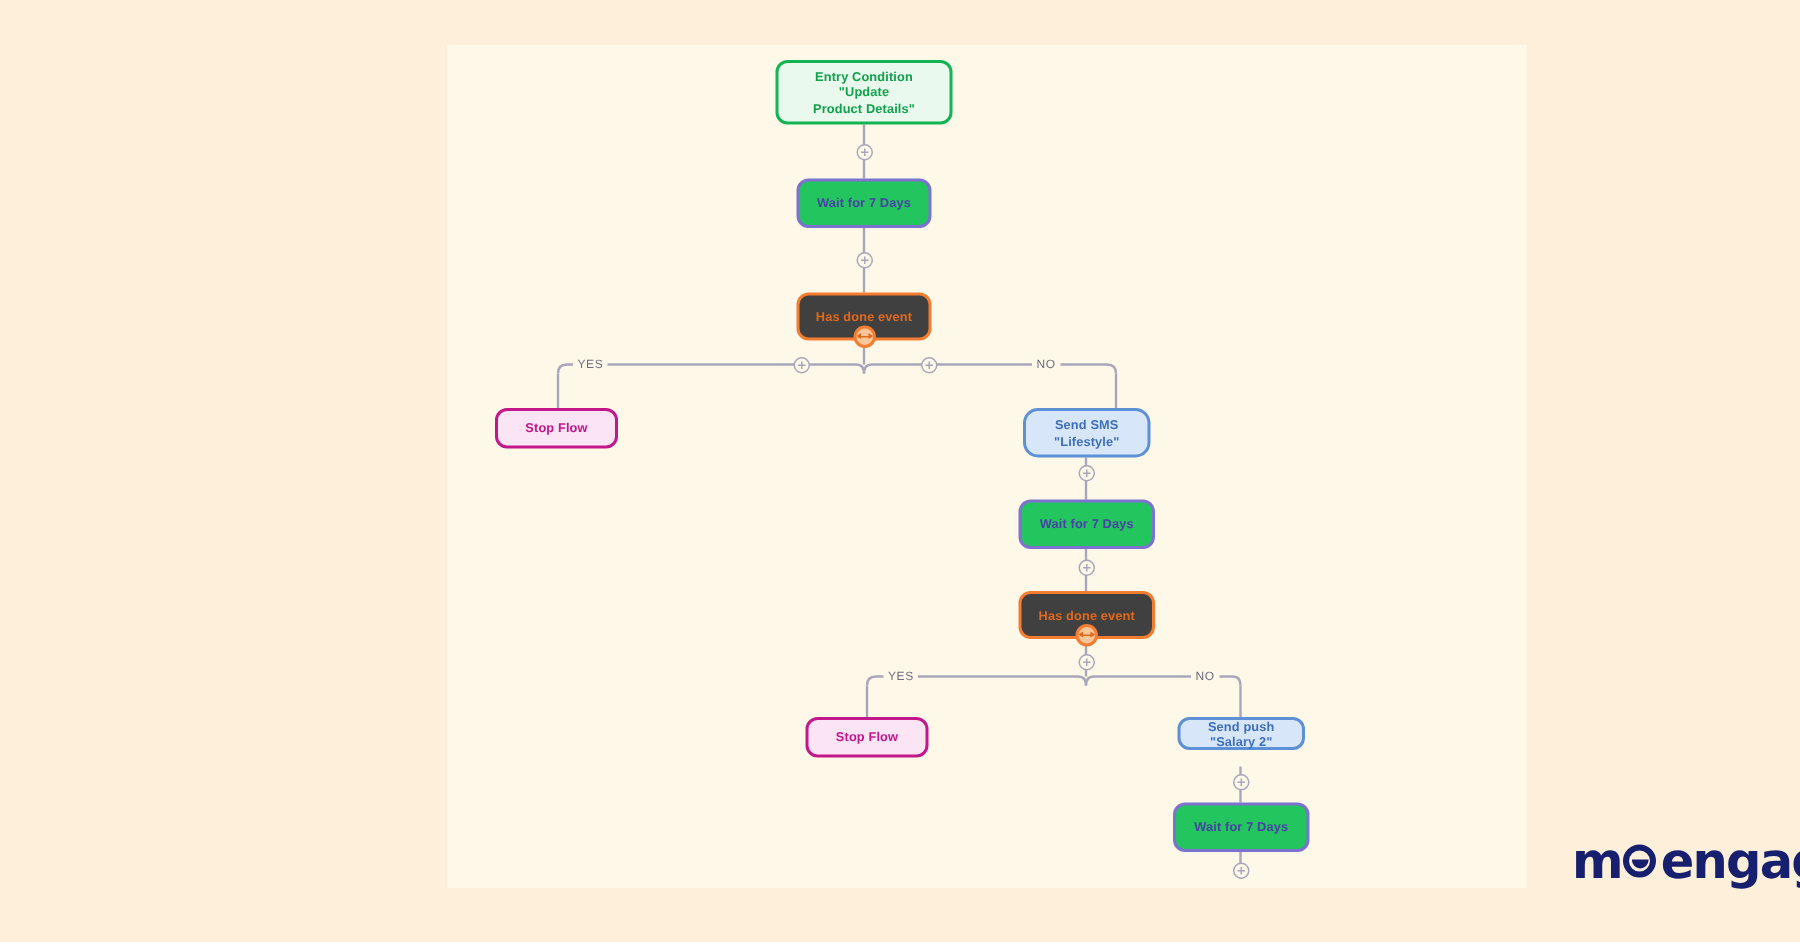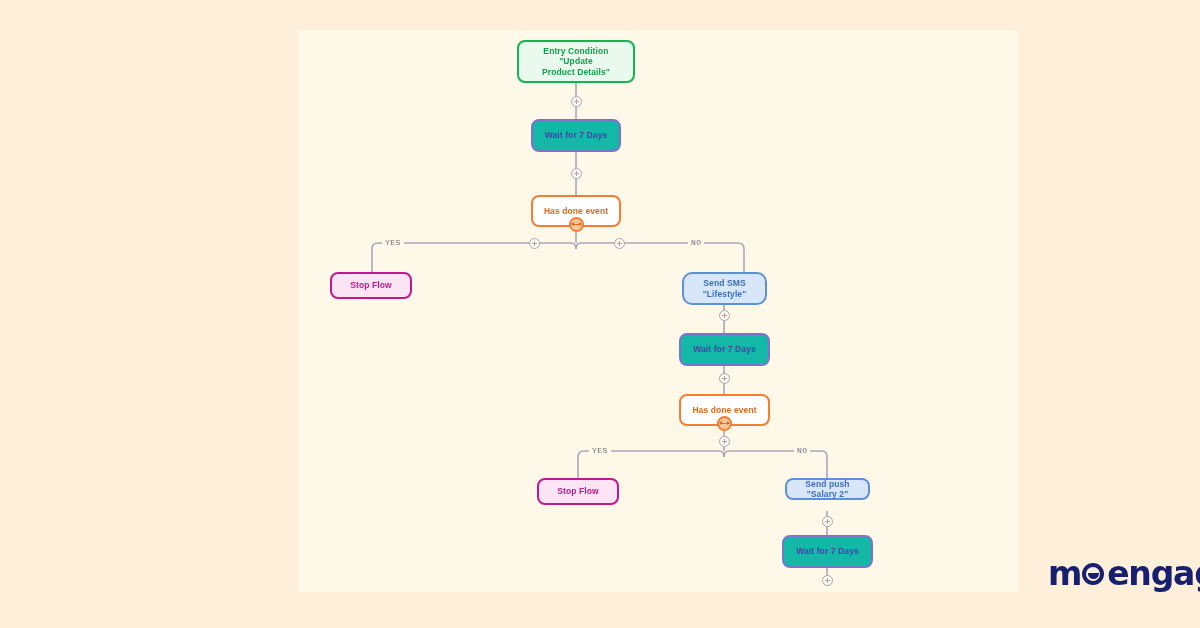--- a/index.html
+++ b/index.html
@@ -44,22 +44,22 @@
     align-items: center;
     justify-content: center;
     text-align: center;
     font-weight: bold;
     line-height: 1.18;
     letter-spacing: 0.1px;
     white-space: pre-line;
     user-select: none;
   }
   .node.green  { border-color: #12b453; background: #e9f9ee; color: #12a24c; }
-  .node.purple { border-color: #7d72cf; background: #14b8a6; color: #4a41a8; }
-  .node.orange { border-color: #f47d31; background: #ffffff; color: #e2691c; }
+  .node.purple { border-color: #7d72cf; background: #22c55e; color: #4a41a8; }
+  .node.orange { border-color: #f47d31; background: #404040; color: #e2691c; }
   .node.pink   { border-color: #c2188c; background: #fbe4f4; color: #c2188c; text-align: right; }
   .node.blue   { border-color: #5d90d6; background: #d8e6f9; color: #3d6fbf; }
 
   
   .dot {
     position: absolute;
     box-sizing: border-box;
     width: 11px;
     height: 11px;
     border-radius: 50%;
@@ -114,21 +114,20 @@
   
   .branch-label {
     position: absolute;
     font-size: 8px;
     font-weight: normal;
     letter-spacing: 0.4px;
     color: #6f6c7d;
     background: #fef8e8;
     padding: 0 3px;
     user-select: none;
-    font-family: Liberation Mono, monospace;
   }
 
   
   #logo {
     position: absolute;
     left: 1010px;
     top: 556px;
     height: 34px;
     display: flex;
     align-items: center;

